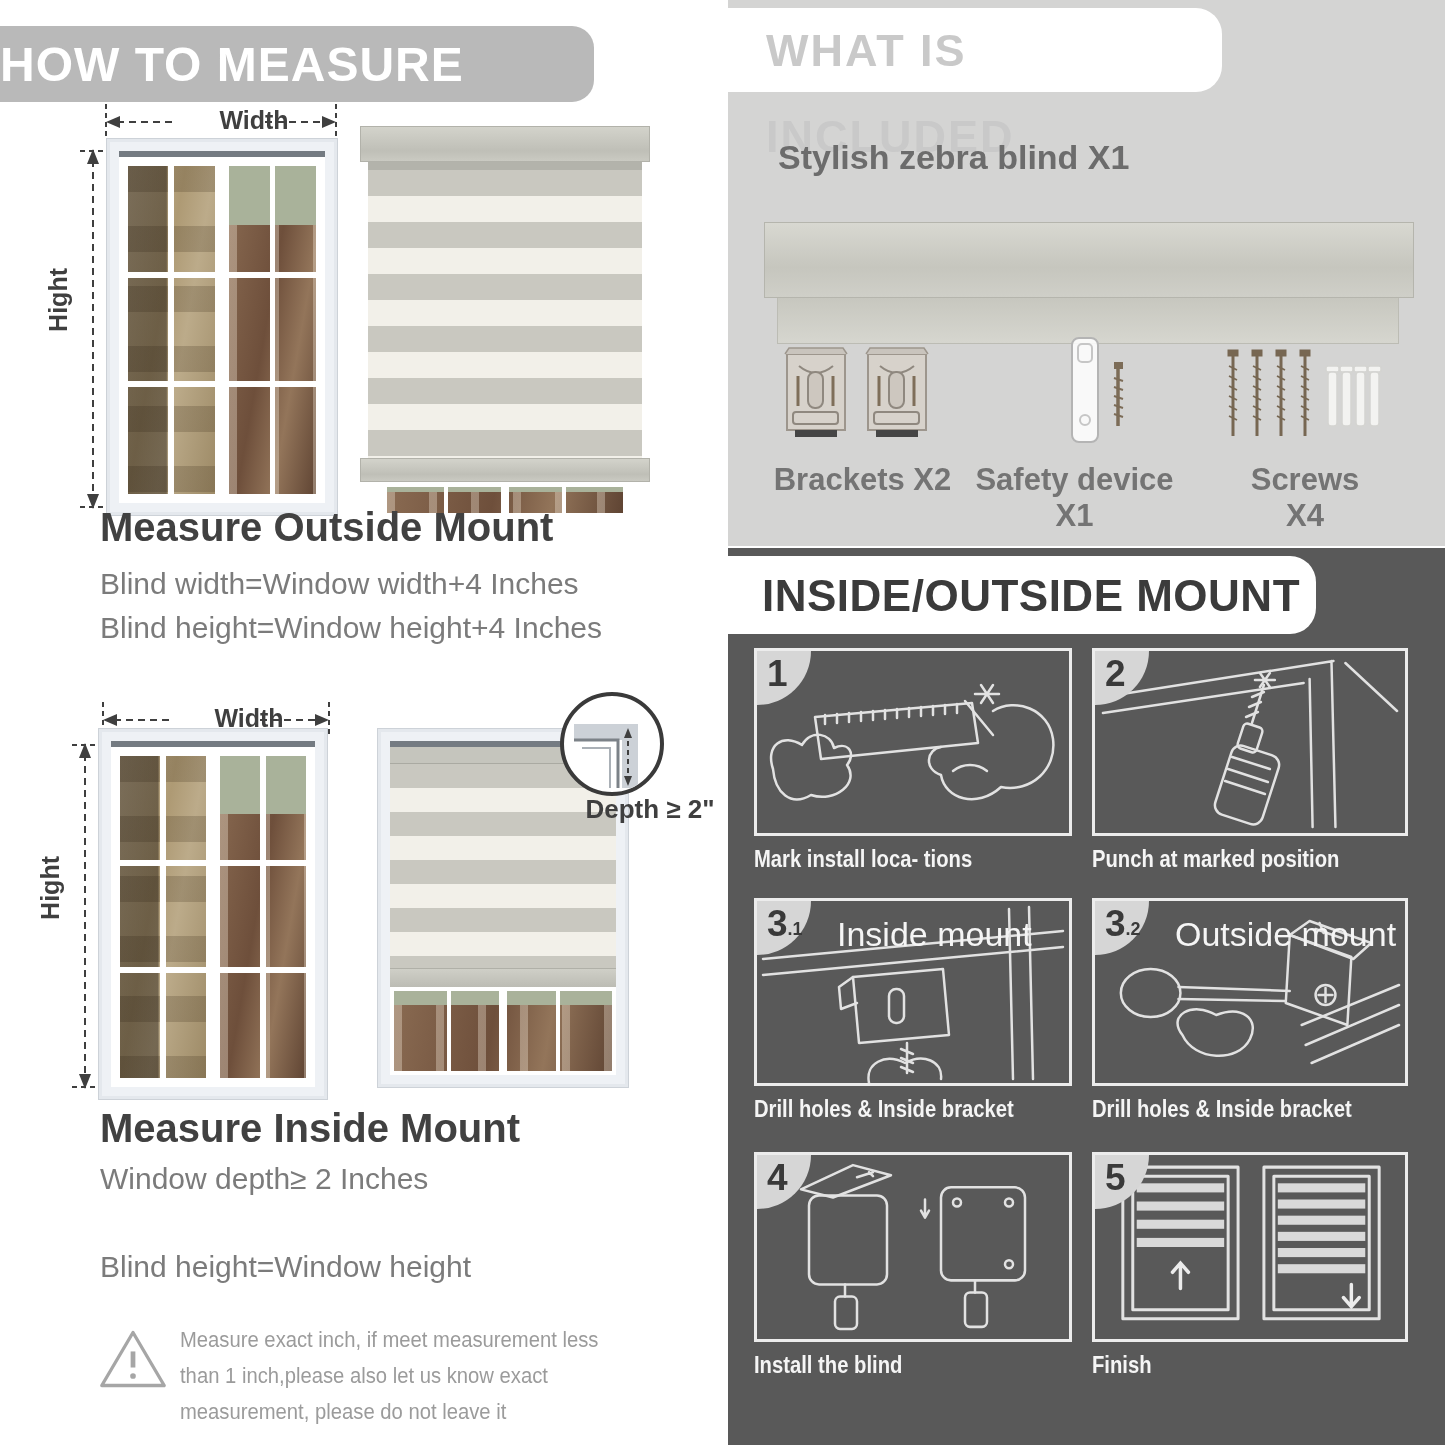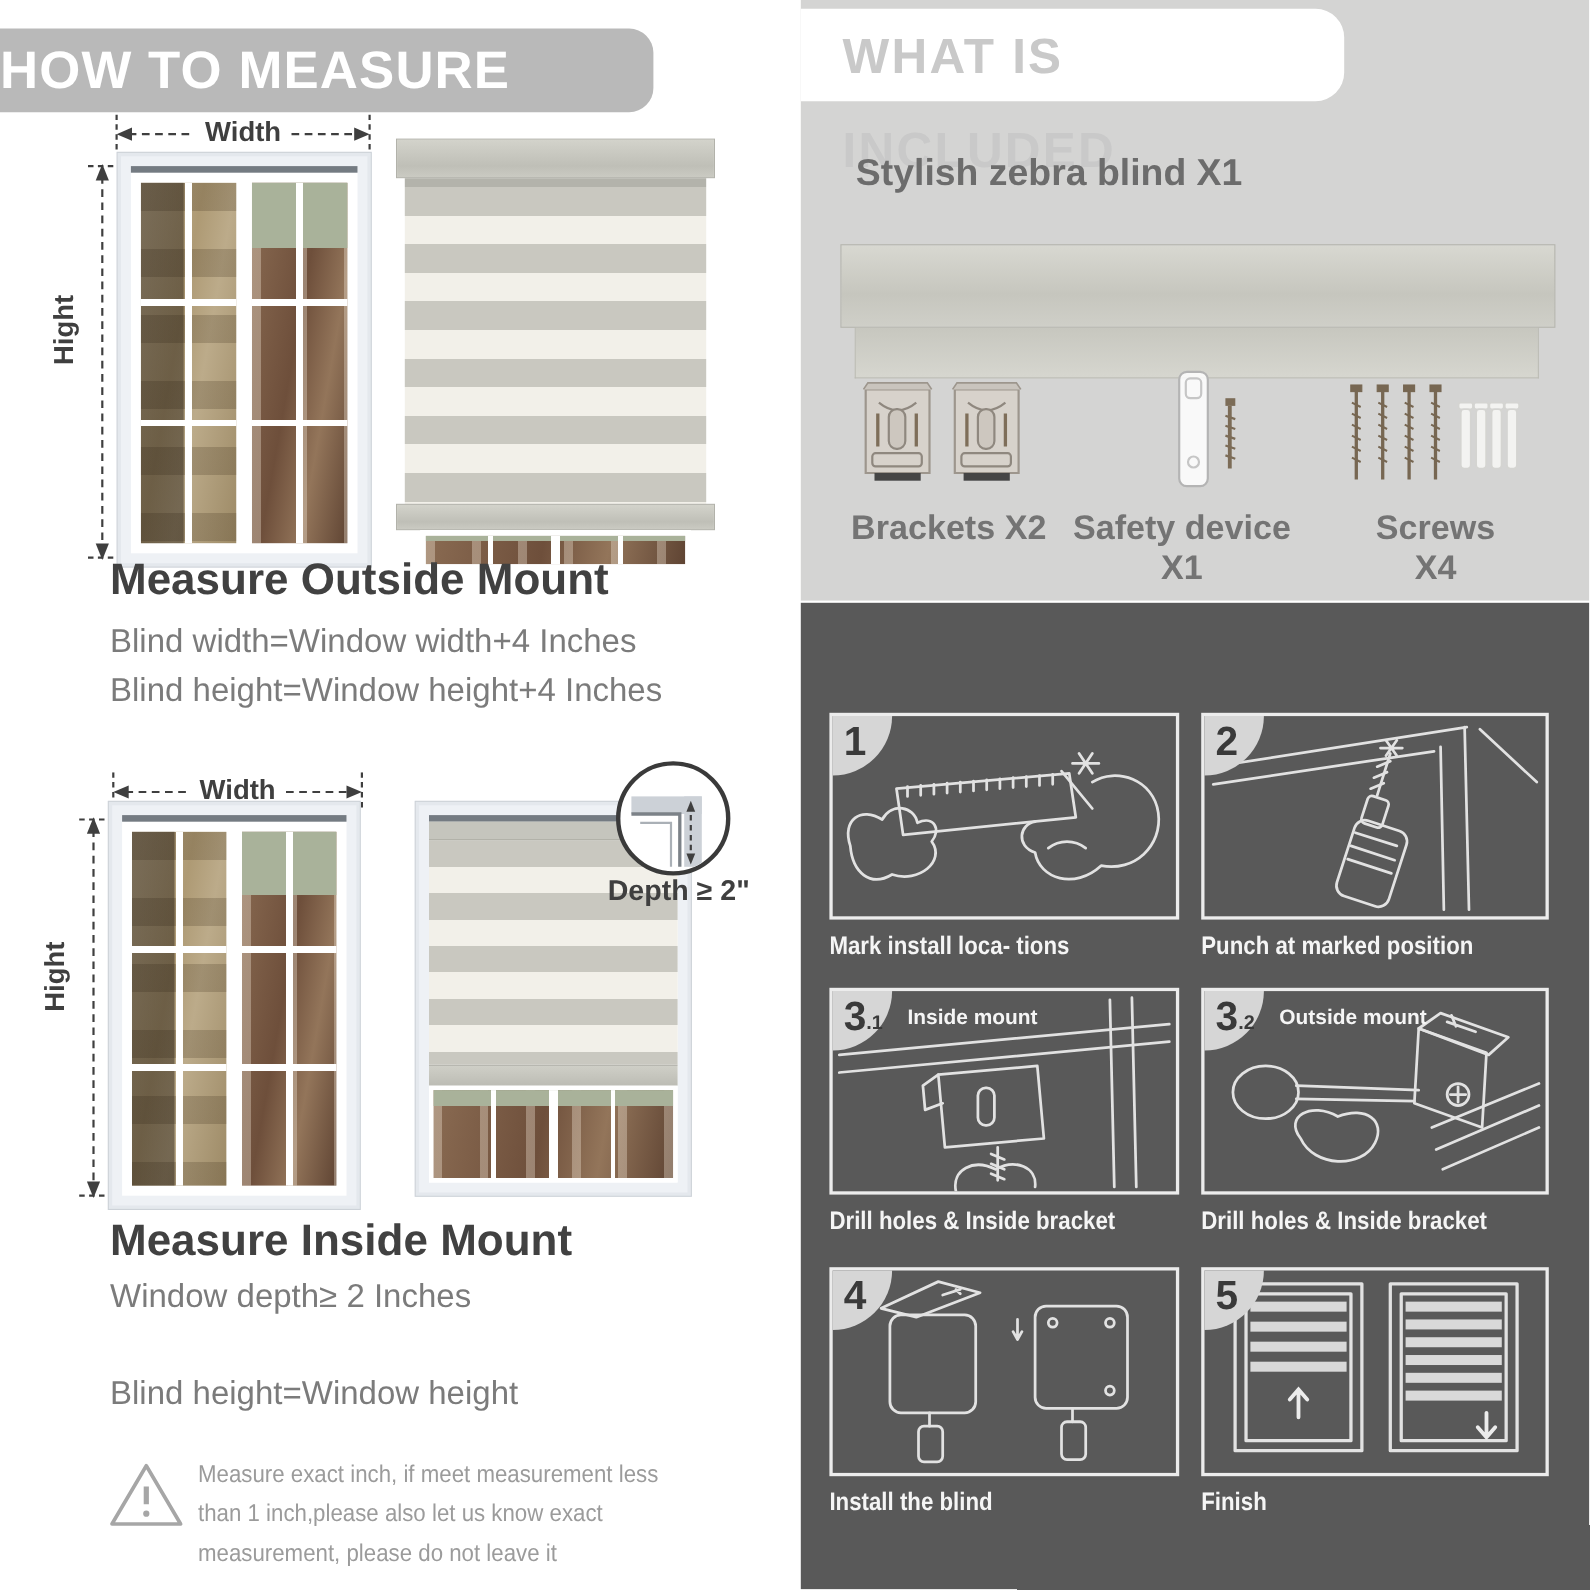--- a/index.html
+++ b/index.html
@@ -21,21 +21,21 @@
     line-height:86px;padding-left:38px;box-sizing:border-box;letter-spacing:2px;}
   .hdr-mount{position:absolute;left:728px;top:556px;width:588px;height:78px;background:#fff;
     border-radius:0 26px 26px 0;color:#3b3b3b;font-size:44px;font-weight:bold;line-height:80px;
     padding-left:34px;box-sizing:border-box;letter-spacing:.5px;}
   
   .panel-light{position:absolute;left:728px;top:0;width:717px;height:546px;background:var(--c-light-panel,#d4d4d3);}
   .panel-dark{position:absolute;left:728px;top:548px;width:717px;height:897px;background:var(--c-dark-panel,#595959);}
   
   .sec-title{position:absolute;color:var(--c-title-dark,#414141);font-size:40px;font-weight:bold;white-space:nowrap;}
   .sec-line{position:absolute;color:var(--c-text-gray,#7b7b7b);font-size:30px;font-weight:normal;white-space:nowrap;}
-  .dim-label{position:absolute;color:#3f3f3f;font-size:25px;font-weight:bold;}
+  .dim-label{position:absolute;color:#3f3f3f;font-size:25px;font-weight:bold;margin-left:33px;}
   .vlabel{position:absolute;color:#3f3f3f;font-size:25px;font-weight:bold;writing-mode:vertical-rl;transform:rotate(180deg);}
   .blind-label{position:absolute;left:778px;top:138px;width:620px;text-align:left;color:#6c6c6c;
     font-size:34px;font-weight:bold;}
   .comp-label{position:absolute;color:#747474;font-size:31px;font-weight:bold;text-align:center;}
   .warn-text{position:absolute;left:180px;top:1322px;width:458px;color:#9b9b9b;font-size:22px;
     line-height:36px;transform:scaleX(.92);transform-origin:left top;}
   
   .win{position:absolute;background:#eef1f5;border:1px solid #cdd2d8;box-sizing:border-box;padding:12px;
     box-shadow:inset 0 0 0 3px #e4e8ed;}
   .win-inner{position:relative;width:100%;height:100%;background:#fff;box-sizing:border-box;
@@ -71,22 +71,22 @@
   .blind-stack{position:relative;width:100%;height:100%;background:#fff;box-sizing:border-box;
     border-top:6px solid #747b82;display:flex;flex-direction:column;}
   .magnify{position:absolute;left:560px;top:692px;width:96px;height:96px;border-radius:50%;
     background:#fff;border:4px solid #3a3a3a;overflow:hidden;z-index:5;}
   
   .step-panel{position:absolute;border:3px solid #ececec;box-sizing:border-box;}
   .badge{position:absolute;left:0;top:0;width:54px;height:54px;background:#d6d6d6;
     border-radius:0 0 110% 0;display:flex;align-items:flex-start;padding:2px 0 0 10px;box-sizing:border-box;}
   .badge-num{color:#3a3a3a;font-size:37px;font-weight:bold;line-height:42px;}
   .badge-sub{color:#3a3a3a;font-size:18px;font-weight:bold;position:relative;top:16px;}
-  .panel-title{position:absolute;left:68px;top:14px;color:var(--c-caption,#f5f5f5);
-    font-size:19px;font-weight:bold;white-space:nowrap;}
+  .panel-title{position:absolute;left:80px;top:14px;color:var(--c-caption,#f5f5f5);
+    font-size:34px;font-weight:normal;white-space:nowrap;}
   .caption{position:absolute;color:var(--c-caption,#f5f5f5);font-size:23px;font-weight:bold;
     white-space:nowrap;transform:scaleX(.88);transform-origin:left top;}
   .step-svg{position:absolute;inset:0;width:100%;height:100%;}
 </style>
 </head>
 <body>
 
 <div id="canvas">
 
   <div class="hdr-left">HOW TO MEASURE</div>
@@ -285,20 +285,21 @@
       <rect x="146" y="22" width="13" height="6" rx="2"></rect>
         <rect x="148" y="28" width="9" height="54" rx="3"></rect>
     </g>
   </svg>
 
   <div class="comp-label" style="left:770px;top:462px;width:185px;">Brackets X2</div>
   <div class="comp-label" style="left:972px;top:462px;width:205px;">Safety device X1</div>
   <div class="comp-label" style="left:1235px;top:462px;width:140px;">Screws X4</div>
 
   <div class="panel-dark"></div>
+  <div class="hdr-mount">INSIDE/OUTSIDE MOUNT</div>
 
   <div class="step-panel" style="left:754px;top:648px;width:318px;height:188px;">
     <svg class="step-svg" viewBox="0 0 312 182" preserveAspectRatio="none">
       <g fill="none" stroke="#e2e2e2" stroke-width="2.5" stroke-linecap="round" stroke-linejoin="round">
         <path d="M58 66 L215 52 L221 92 L64 108 Z"></path>
         <path d="M68 64 v9 M80 63 v9 M92 62 v9 M104 61 v9 M116 60 v9 M128 59 v9 M140 58 v9 M152 57 v9 M164 56 v9 M176 55 v9 M188 54 v9 M200 53 v9"></path>
         <path d="M224 34 l12 18 M236 34 l-12 18 M218 43 h24"></path>
         <path d="M16 118 C8 94 26 82 45 94 C54 78 74 82 77 97 C92 90 99 103 90 114 C103 132 78 152 54 144 C34 156 18 142 16 118 Z"></path>
         <path d="M236 60 C258 46 292 58 296 88 C300 118 274 142 244 136 C220 158 188 148 184 124 C166 118 170 98 184 96"></path>
         <path d="M208 50 L236 84"></path>

